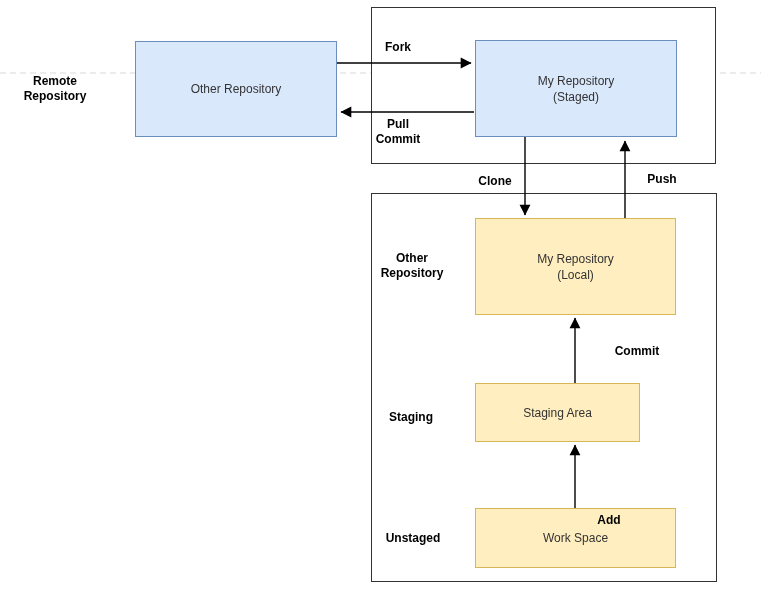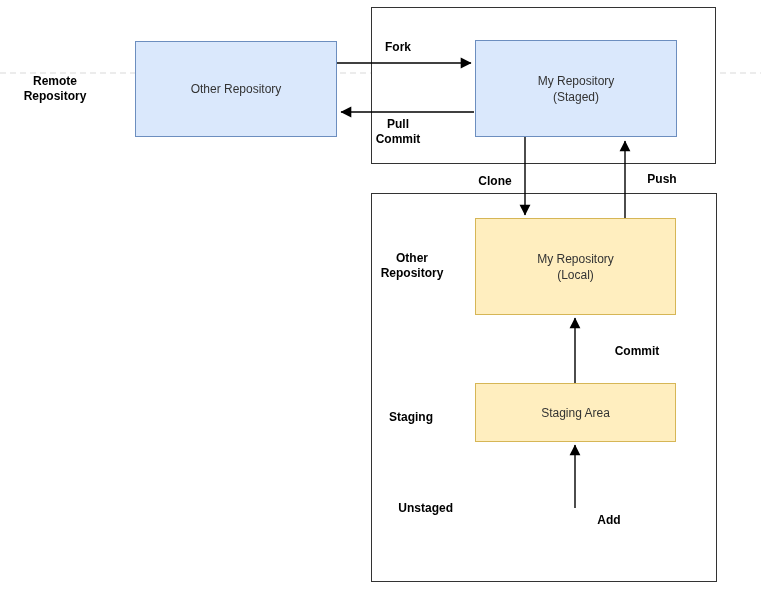--- a/index.html
+++ b/index.html
@@ -95,24 +95,27 @@
   <div class="node blue" style="left:475px; top:40px; width:202px; height:97px;">
     <span>My Repository</span>
     <span>(Staged)</span>
   </div>
 
   <div class="node yellow" style="left:475px; top:218px; width:201px; height:97px;">
     <span>My Repository</span>
     <span>(Local)</span>
   </div>
 
-  <div class="node yellow" style="left:475px; top:383px; width:201px; height:59px;">
+  <div class="node yellow" style="left:475px; top:383px; width:165px; height:59px;">
     <span>Staging Area</span>
   </div>
 
+  <div class="node yellow" style="left:475px; top:508px; width:201px; height:60px;">
+    <span>Work Space</span>
+  </div>
 
   <svg class="layer edges" width="761" height="607">
     <defs>
       <marker id="arrow" viewBox="0 0 12 12" refX="10.5" refY="6" markerWidth="13" markerHeight="13" orient="auto" markerUnits="userSpaceOnUse">
         <path class="arrowhead" d="M1,1 L11,6 L1,11 Z"></path>
       </marker>
     </defs>
     <line class="edge" x1="337" y1="63" x2="471" y2="63" marker-end="url(#arrow)"></line>
     <line class="edge" x1="474" y1="112" x2="341" y2="112" marker-end="url(#arrow)"></line>
     <line class="edge" x1="525" y1="137" x2="525" y2="215" marker-end="url(#arrow)"></line>
@@ -123,21 +126,21 @@
 
   <div class="lbl" style="left:10px; top:74px; width:90px;">
     <div>Remote</div>
     <div>Repository</div>
   </div>
   <div class="lbl" style="left:372px; top:251px; width:80px;">
     <div>Other</div>
     <div>Repository</div>
   </div>
   <div class="lbl" style="left:371px; top:410px; width:80px;">Staging</div>
-  <div class="lbl" style="left:373px; top:501px; width:80px;text-align:right;">Unstaged</div>
+  <div class="lbl" style="left:373px; top:531px; width:80px;">Unstaged</div>
 
   <div class="lbl" style="left:385px; top:40px;">Fork</div>
   <div class="lbl" style="left:362px; top:117px; width:72px;">
     <div>Pull</div>
     <div>Commit</div>
   </div>
   <div class="lbl" style="left:465px; top:174px; width:60px;">Clone</div>
   <div class="lbl" style="left:632px; top:172px; width:60px;">Push</div>
   <div class="lbl" style="left:606px; top:344px; width:62px;">Commit</div>
   <div class="lbl" style="left:579px; top:473px; width:60px;margin-top:40px;">Add</div>

